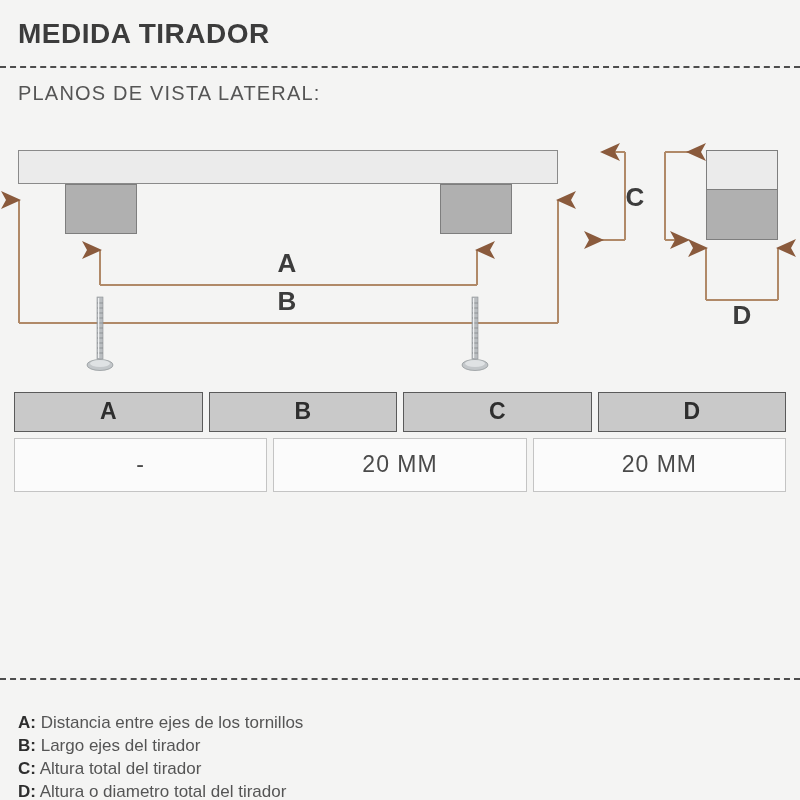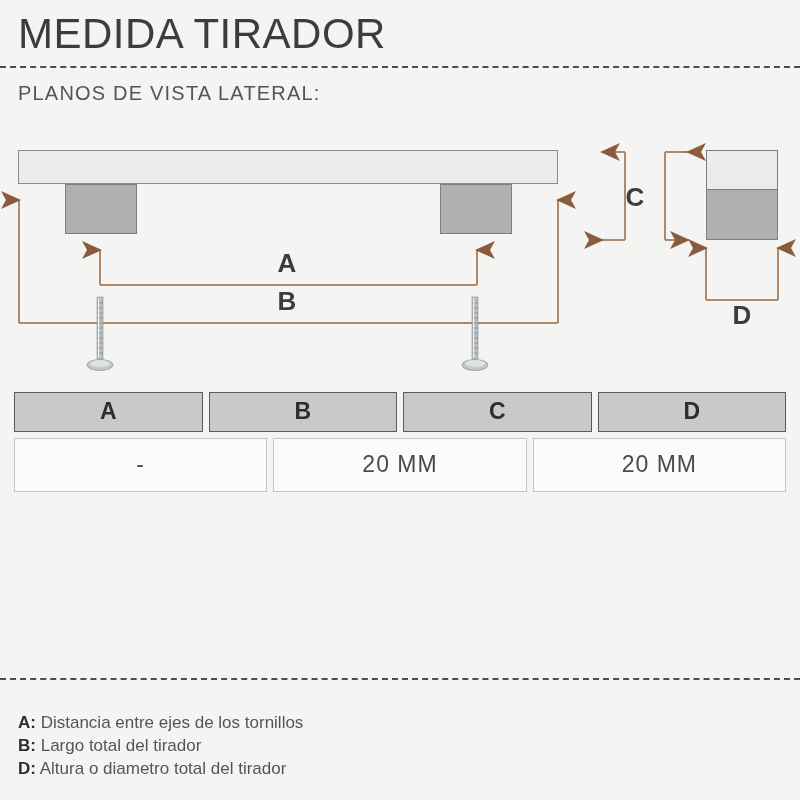--- a/index.html
+++ b/index.html
@@ -14,22 +14,22 @@
     color: #3a3a3a;
     overflow: hidden;
     position: relative;
   }
 
   
   #page-title {
     position: absolute;
     left: 18px;
     top: 8px;
-    font-size: 42px;
-    font-weight: normal;
+    font-size: 28px;
+    font-weight: bold;
     letter-spacing: 0.5px;
     color: #3c3c3c;
     line-height: 52px;
     white-space: nowrap;
   }
   .divider-dashed {
     position: absolute;
     left: 0;
     width: 800px;
     height: 0;
@@ -294,19 +294,23 @@
 
 <div id="divider-bottom" class="divider-dashed"></div>
 
 <div id="legend">
   <div class="legend-item">
     <span class="legend-key">A:</span>
     <span>Distancia entre ejes de los tornillos</span>
   </div>
   <div class="legend-item">
     <span class="legend-key">B:</span>
-    <span>Largo total del tirador</span>
+    <span>Largo ejes del tirador</span>
+  </div>
+  <div class="legend-item">
+    <span class="legend-key">C:</span>
+    <span>Altura total del tirador</span>
   </div>
   <div class="legend-item">
     <span class="legend-key">D:</span>
     <span>Altura o diametro total del tirador</span>
   </div>
 </div>
 
 </body></html>

